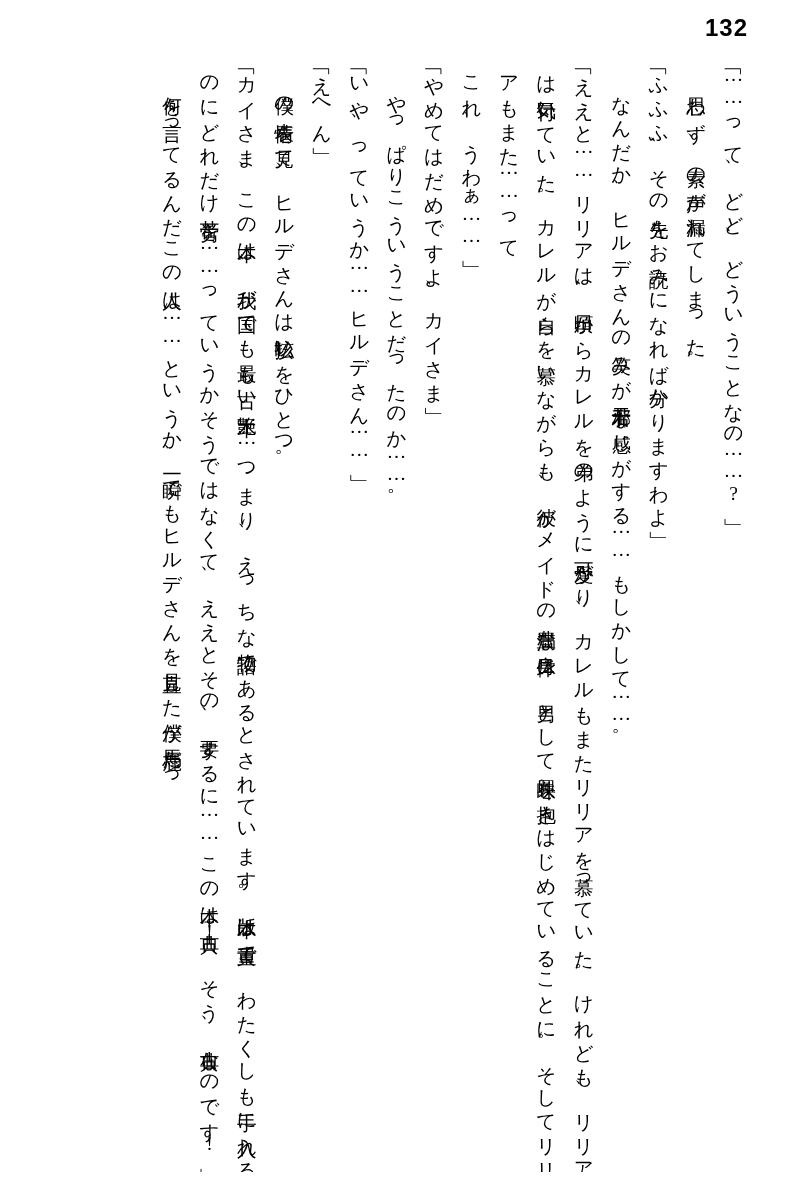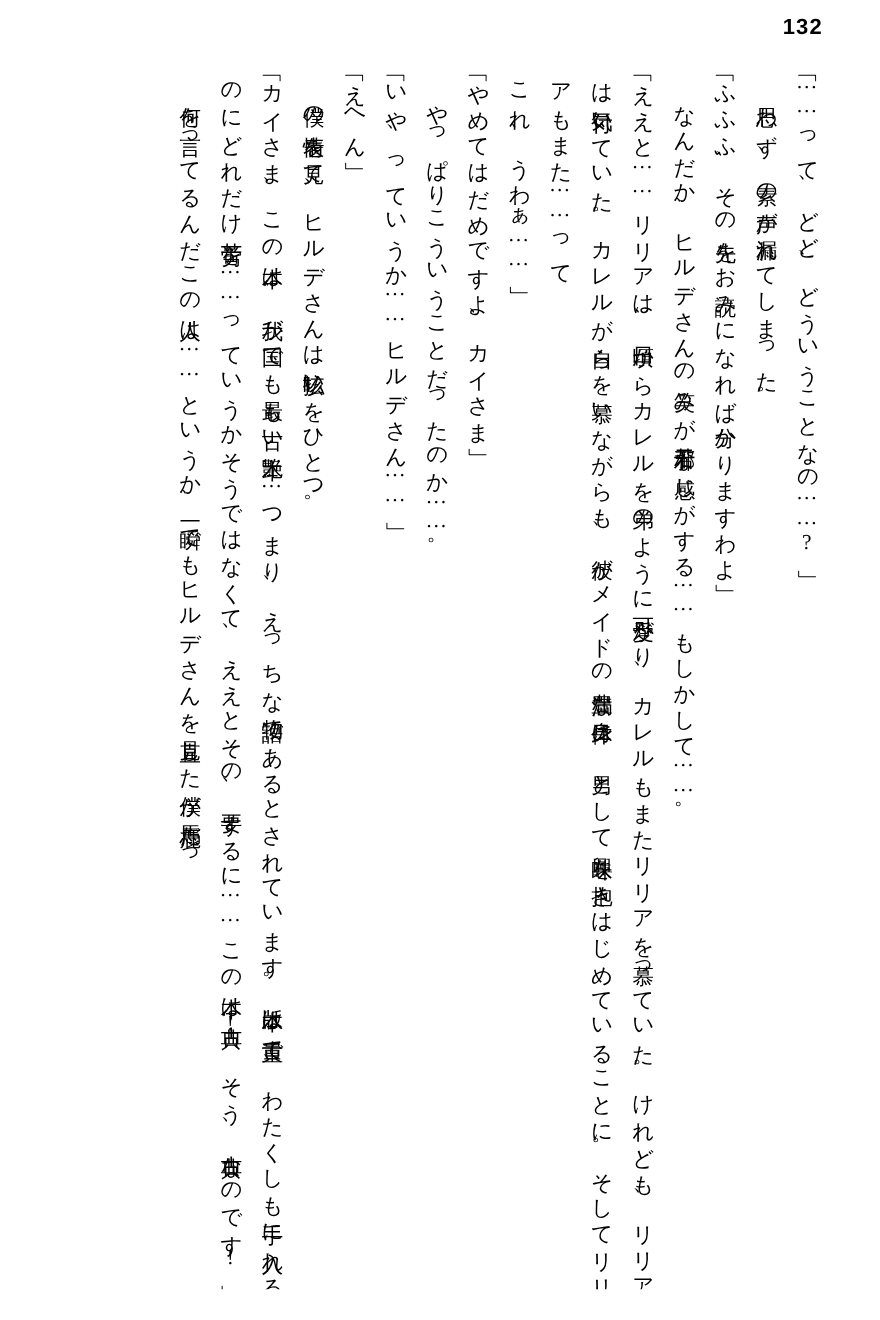--- a/index.html
+++ b/index.html
@@ -19,21 +19,21 @@
     position: relative;
     width: 800px;
     height: 1200px;
     box-sizing: border-box;
     padding: 18px 48px 30px 40px;
   }
   .page-number {
     position: absolute;
     top: 14px;
     right: 52px;
-    font-size: 20px;
+    font-size: 24px;
     font-weight: bold;
     letter-spacing: 1px;
     font-family: "Liberation Sans", sans-serif;
   }
   .body-text {
     position: absolute;
     top: 62px;
     right: 48px;
     left: 40px;
     bottom: 28px;

